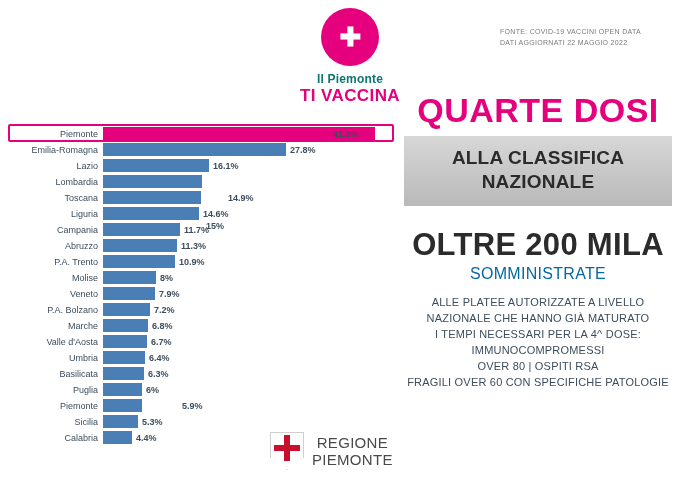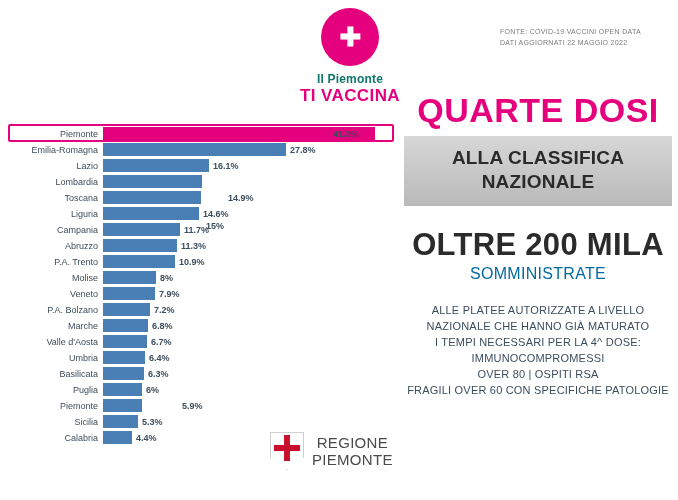--- a/index.html
+++ b/index.html
@@ -166,21 +166,21 @@
     line-height: 34px;
   }
   #big-number-sub {
     color: #0369a1;
     font-size: 16px;
     font-weight: normal;
     letter-spacing: .3px;
     line-height: 24px;
   }
   #note-lines {
-    margin-top: 16px;
+    margin-top: 8px;
     color: #3d4d5c;
     font-size: 11px;
     line-height: 16px;
     letter-spacing: .2px;
   }
 
   
   #footer-logo {
     position: absolute;
     left: 270px;

